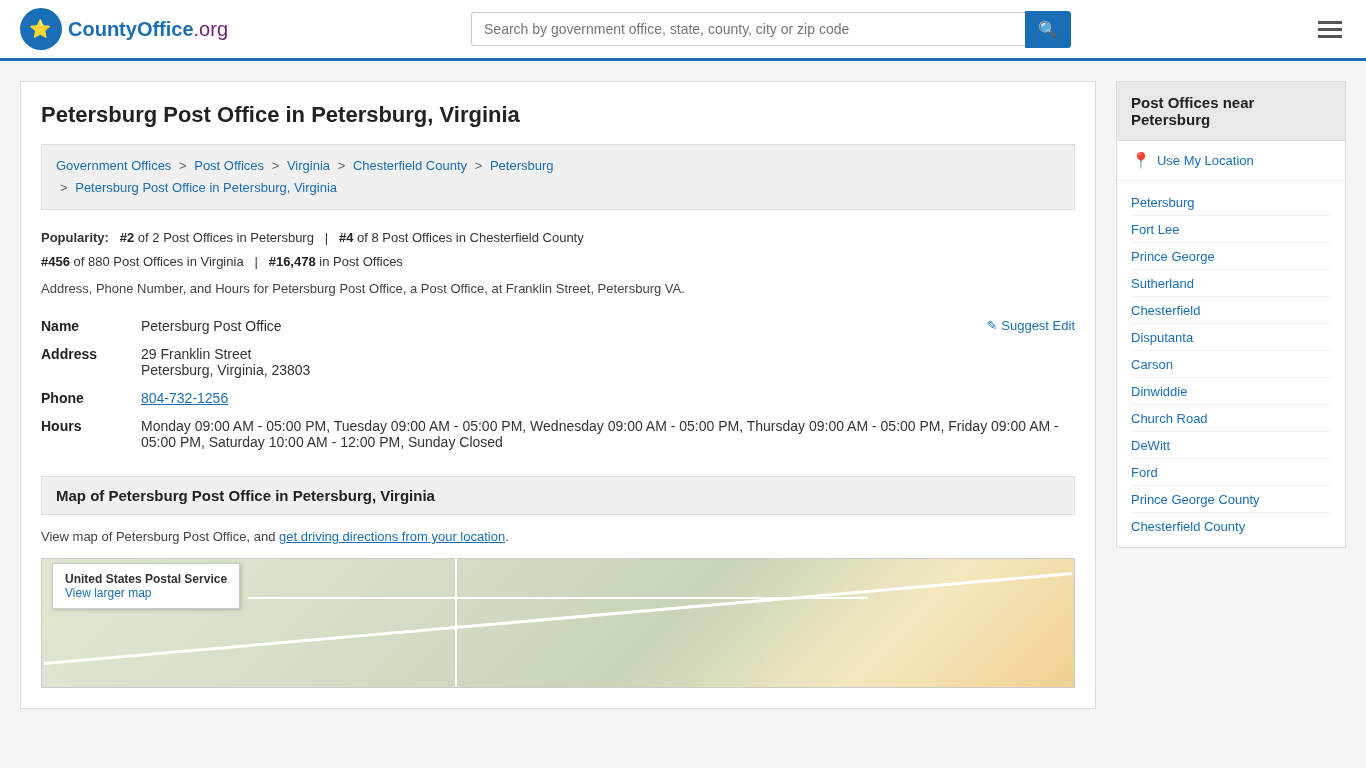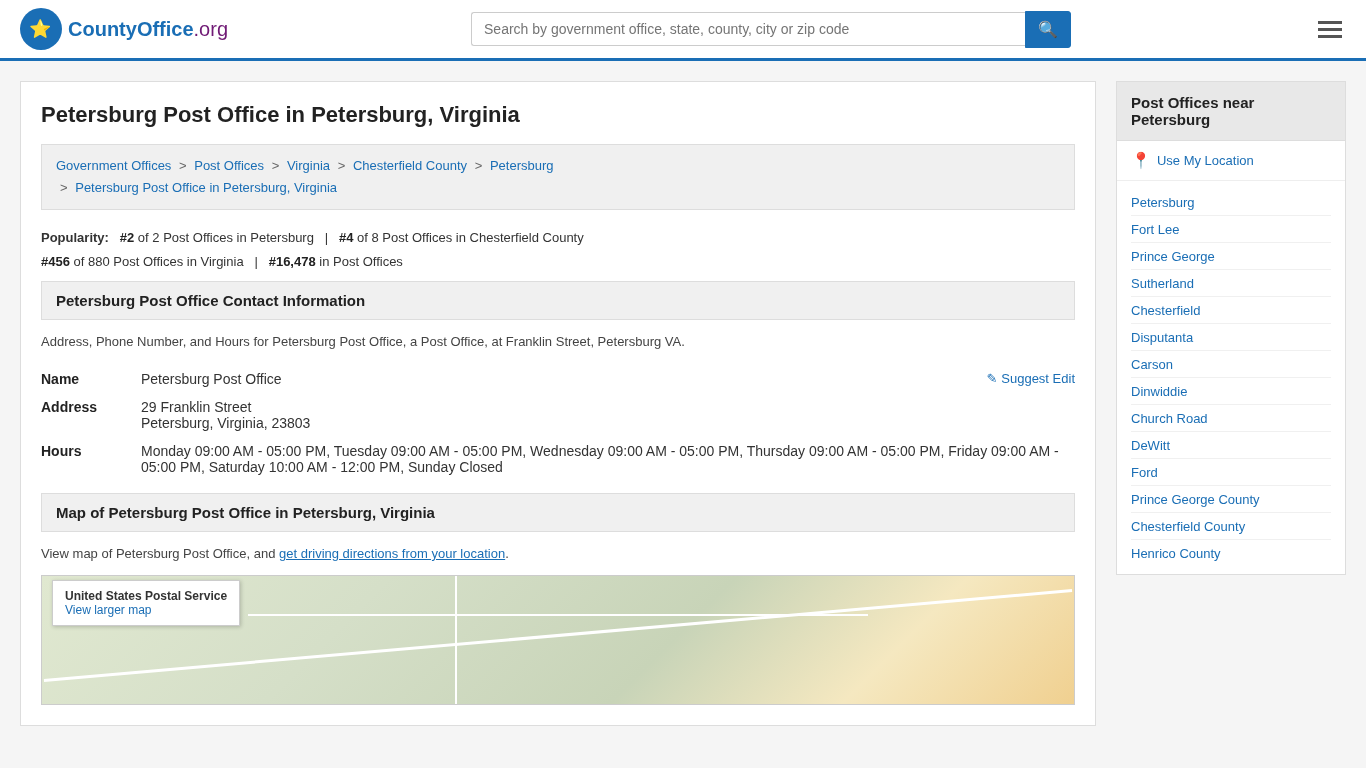--- a/index.html
+++ b/index.html
@@ -138,21 +138,21 @@
 
     
     .contact-desc {
       font-size: 13px;
       color: #444;
       margin-bottom: 16px;
     }
     .info-table {
       width: 100%;
       border-collapse: collapse;
-      margin-bottom: 12px;
+      margin-bottom: 20px;
     }
     .info-table td {
       padding: 6px 0;
       vertical-align: top;
     }
     .info-label {
       font-weight: bold;
       width: 100px;
       color: #222;
       font-size: 14px;
@@ -314,21 +314,20 @@
       <span class="popularity-num">#4</span>
       <span>of 8 Post Offices in Chesterfield County</span>
       <br>
       <span class="popularity-num">#456</span>
       <span>of 880 Post Offices in Virginia</span>
       &nbsp;&nbsp;|&nbsp;&nbsp;
       <span class="popularity-num">#16,478</span>
       <span>in Post Offices</span>
     </div>
 
-    <div class="section-header">Petersburg Post Office Contact Information</div>
 
     <p class="contact-desc">Address, Phone Number, and Hours for Petersburg Post Office, a Post Office, at Franklin Street, Petersburg VA.</p>
 
     <table class="info-table">
       <tbody>
           <tr>
         <td class="info-label">Name</td>
         <td class="info-value">
           <span>Petersburg Post Office</span>
           <a href="#" class="suggest-edit">
@@ -338,20 +337,26 @@
         </td>
       </tr>
       <tr>
         <td class="info-label">Address</td>
         <td class="info-value">
           <span>29 Franklin Street</span><br>
           <span>Petersburg, Virginia, 23803</span>
         </td>
       </tr>
       <tr>
+        <td class="info-label">Phone</td>
+        <td class="info-value">
+          <a href="#">804-732-1256</a>
+        </td>
+      </tr>
+      <tr>
         <td class="info-label">Hours</td>
         <td class="info-value">Monday 09:00 AM - 05:00 PM, Tuesday 09:00 AM - 05:00 PM, Wednesday 09:00 AM - 05:00 PM, Thursday 09:00 AM - 05:00 PM, Friday 09:00 AM - 05:00 PM, Saturday 10:00 AM - 12:00 PM, Sunday Closed</td>
       </tr>
     </tbody>
       </table>
 
     <div class="section-header">Map of Petersburg Post Office in Petersburg, Virginia</div>
     <p class="map-desc">
       <span>View map of Petersburg Post Office, and</span>
       <a href="#">get driving directions from your location</a>.
@@ -386,18 +391,17 @@
           <div class="sidebar-item"><a href="#">Sutherland</a></div>
           <div class="sidebar-item"><a href="#">Chesterfield</a></div>
           <div class="sidebar-item"><a href="#">Disputanta</a></div>
           <div class="sidebar-item"><a href="#">Carson</a></div>
           <div class="sidebar-item"><a href="#">Dinwiddie</a></div>
           <div class="sidebar-item"><a href="#">Church Road</a></div>
           <div class="sidebar-item"><a href="#">DeWitt</a></div>
           <div class="sidebar-item"><a href="#">Ford</a></div>
           <div class="sidebar-item"><a href="#">Prince George County</a></div>
           <div class="sidebar-item"><a href="#">Chesterfield County</a></div>
-          <div class="sidebar-item"><a href="#">Henrico County</a></div>
         </div>
     </div>
   </aside>
 
 </div>
 
 </body></html>

